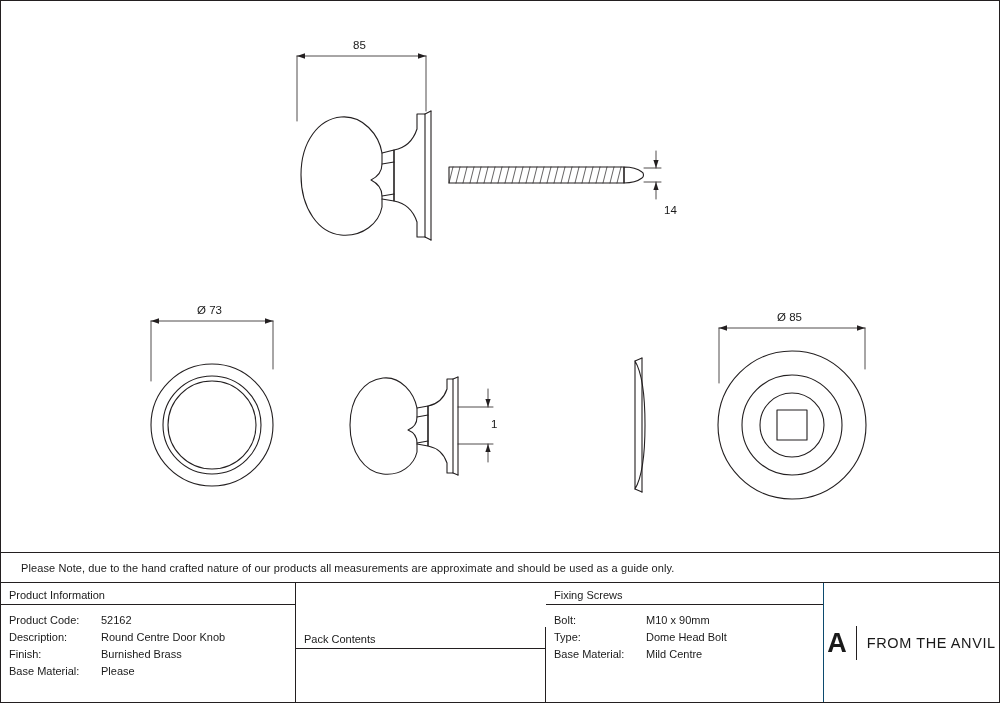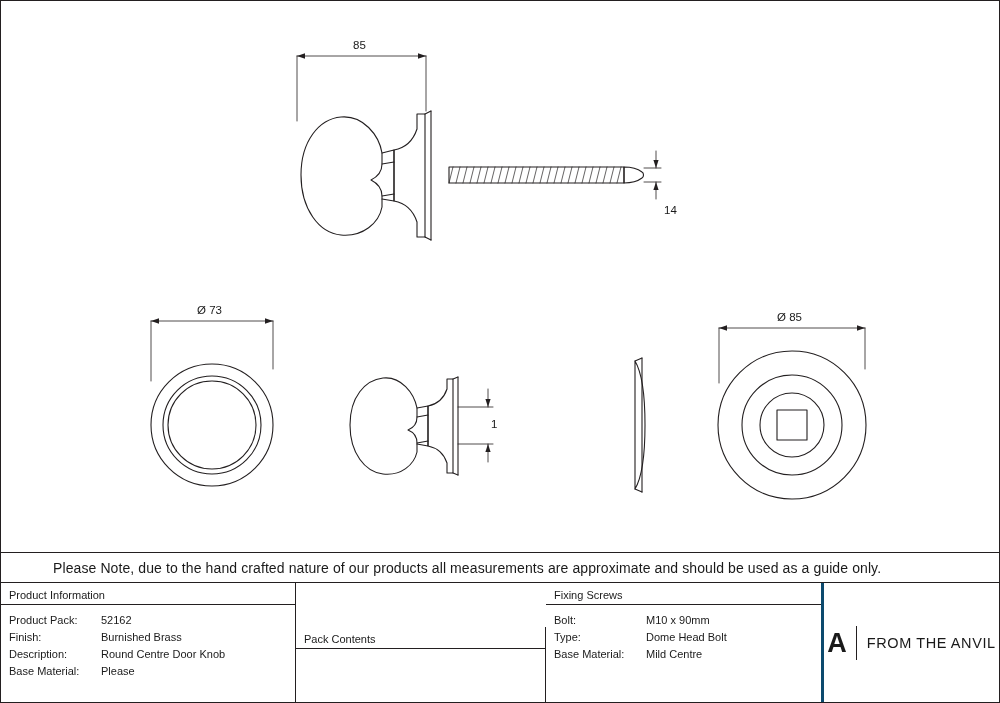--- a/index.html
+++ b/index.html
@@ -35,44 +35,43 @@
     left: 0;
     top: 551px;
     width: 998px;
     height: 30px;
     border-top: 1px solid #231f20;
     box-sizing: border-box;
     display: flex;
     align-items: center;
   }
   .note-text {
-    font-size: 14px;
-    padding-left: 8px;
+    font-size: 11px;
+    padding-left: 20px;
     color: #1a1a1a;
     letter-spacing: 0.1px;
-    margin-left: 44px;
   }
   .info-block {
     position: absolute;
     left: 0;
     top: 581px;
     width: 998px;
     height: 120px;
     border-top: 1px solid #231f20;
     box-sizing: border-box;
     display: flex;
   }
   .col {
     box-sizing: border-box;
     height: 120px;
     position: relative;
   }
   .col-1 { width: 295px; border-right: 1px solid #231f20; }
   .col-2 { width: 250px; border-right: 1px solid #231f20; margin-top: 44px; }
-  .col-3 { width: 278px; border-right: 3px solid #0c4a6e; }
+  .col-3 { width: 278px; border-right: 1px solid #0c4a6e; }
   .col-4 { width: 175px; }
   .col-head {
     font-size: 11px;
     padding: 6px 0 4px 8px;
     height: 22px;
     box-sizing: border-box;
     border-bottom: 1px solid #231f20;
   }
   .col-3 .col-head { border-bottom: 1px solid #231f20; }
   .col-body {
@@ -257,30 +256,30 @@
   <div class="note-bar">
     <div class="note-text">Please Note, due to the hand crafted nature of our products all measurements are approximate and should be used as a guide only.</div>
   </div>
 
   <div class="info-block">
 
     <div class="col col-1">
       <div class="col-head">Product Information</div>
       <div class="col-body">
         <div class="kv">
-          <span class="k">Product Pack:</span>
+          <span class="k">Product Code:</span>
           <span class="v">52162</span>
+        </div>
+        <div class="kv">
+          <span class="k">Description:</span>
+          <span class="v">Round Centre Door Knob</span>
         </div>
         <div class="kv">
           <span class="k">Finish:</span>
           <span class="v">Burnished Brass</span>
-        </div>
-        <div class="kv">
-          <span class="k">Description:</span>
-          <span class="v">Round Centre Door Knob</span>
         </div>
         <div class="kv">
           <span class="k">Base Material:</span>
           <span class="v">Please</span>
         </div>
       </div>
     </div>
 
     <div class="col col-2">
       <div class="col-head">Pack Contents</div>

